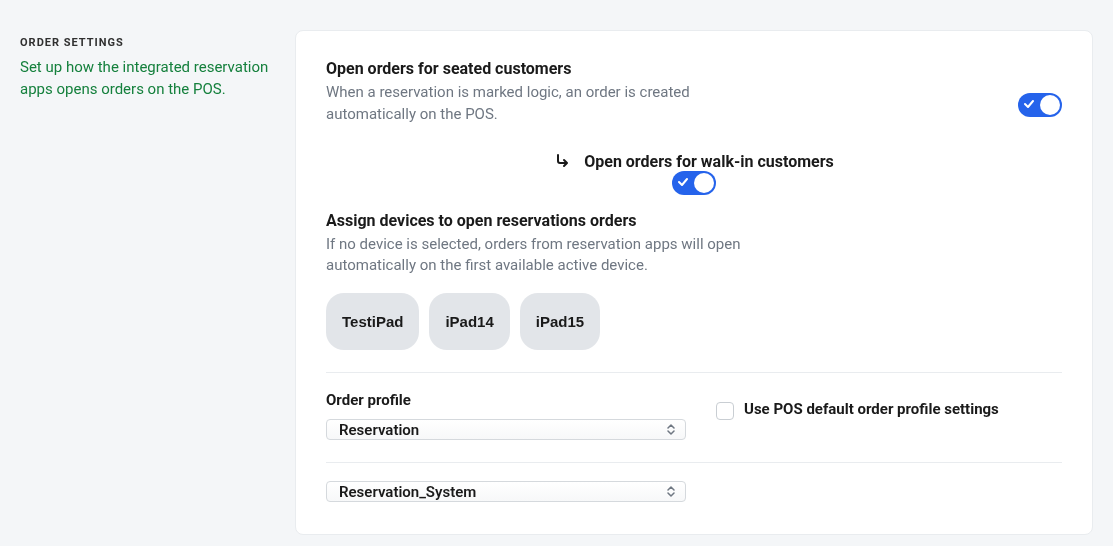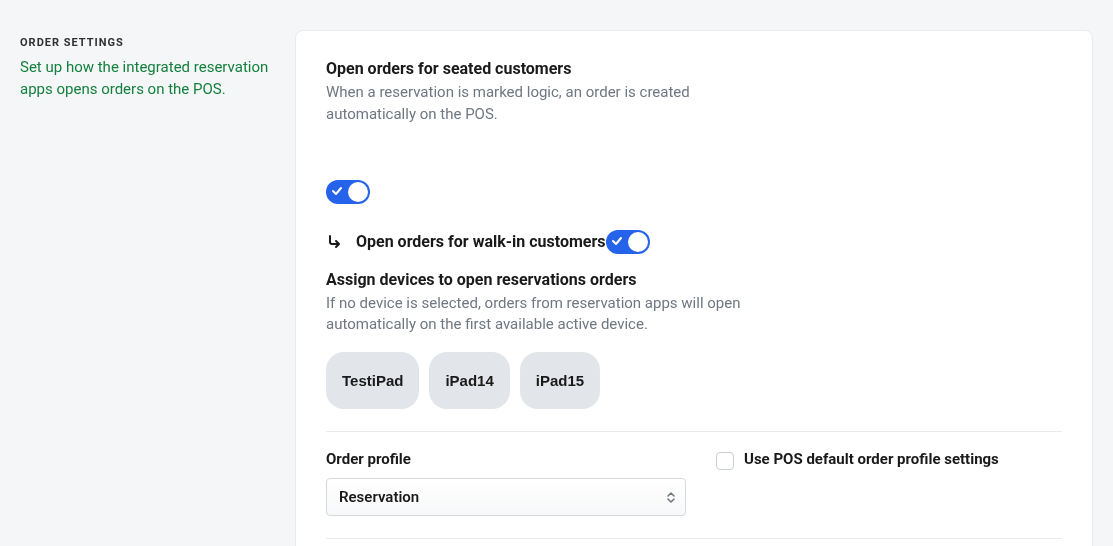--- a/index.html
+++ b/index.html
@@ -39,21 +39,20 @@
       background: #ffffff;
       border: 1px solid #e9ecef;
       border-radius: 8px;
       padding: 28px 30px 32px 30px;
     }
     .setting-row {
       display: flex;
       align-items: flex-start;
       justify-content: space-between;
       gap: 20px;
-      flex-direction: column;
     }
     .setting-text {
       max-width: 420px;
     }
     .setting-title {
       font-size: 16px;
       font-weight: 700;
       color: #1a1a1a;
       margin-bottom: 4px;
     }
@@ -85,22 +84,23 @@
       position: absolute;
       right: 2px;
       width: 20px;
       height: 20px;
       background: #fff;
       border-radius: 50%;
     }
     .walkin-row {
       display: flex;
       align-items: center;
-      justify-content: flex-start;
+      justify-content: center;
       margin-top: 26px;
+      flex-direction: column;
     }
     .walkin-left {
       display: flex;
       align-items: center;
       gap: 12px;
     }
     .walkin-icon {
       width: 18px;
       height: 18px;
       display: flex;
@@ -133,34 +133,34 @@
       border: none;
     }
     .divider {
       border: none;
       border-top: 1px solid #e9ecef;
       margin: 22px 0 18px 0;
     }
     .form-row {
       display: flex;
       gap: 30px;
-      align-items: flex-start;
+      align-items: center;
     }
     .form-left {
       width: 360px;
     }
     .form-label {
       font-size: 15px;
       font-weight: 700;
       color: #1a1a1a;
       margin-bottom: 10px;
     }
     .select {
       width: 100%;
-      height: 38px;
+      height: 21px;
       border: 1px solid #d5d9dd;
       border-radius: 4px;
       background: linear-gradient(#ffffff, #f7f8f9);
       padding: 0 34px 0 12px;
       font-size: 15px;
       font-weight: 600;
       color: #1a1a1a;
       position: relative;
       display: flex;
       align-items: center;
@@ -281,17 +281,28 @@
         <div>
           <div class="cb-text-title">Use POS default order profile settings</div>
         </div>
       </div>
     </div>
 
     <hr class="divider">
 
     <div class="form-row">
       <div class="form-left">
+        <div class="select">
+          <span>Reservation_System</span>
+          <span class="select-arrows">
+            <svg width="8" height="5" viewBox="0 0 8 5">
+                <path d="M1 4 L4 1 L7 4" stroke="#6f7782" stroke-width="1.5" fill="none" stroke-linecap="round" stroke-linejoin="round"></path>
+              </svg>
+            <svg width="8" height="5" viewBox="0 0 8 5">
+                <path d="M1 1 L4 4 L7 1" stroke="#6f7782" stroke-width="1.5" fill="none" stroke-linecap="round" stroke-linejoin="round"></path>
+              </svg>
+          </span>
+        </div>
       </div>
     </div>
 
   </section>
 </div>
 
 </body></html>

